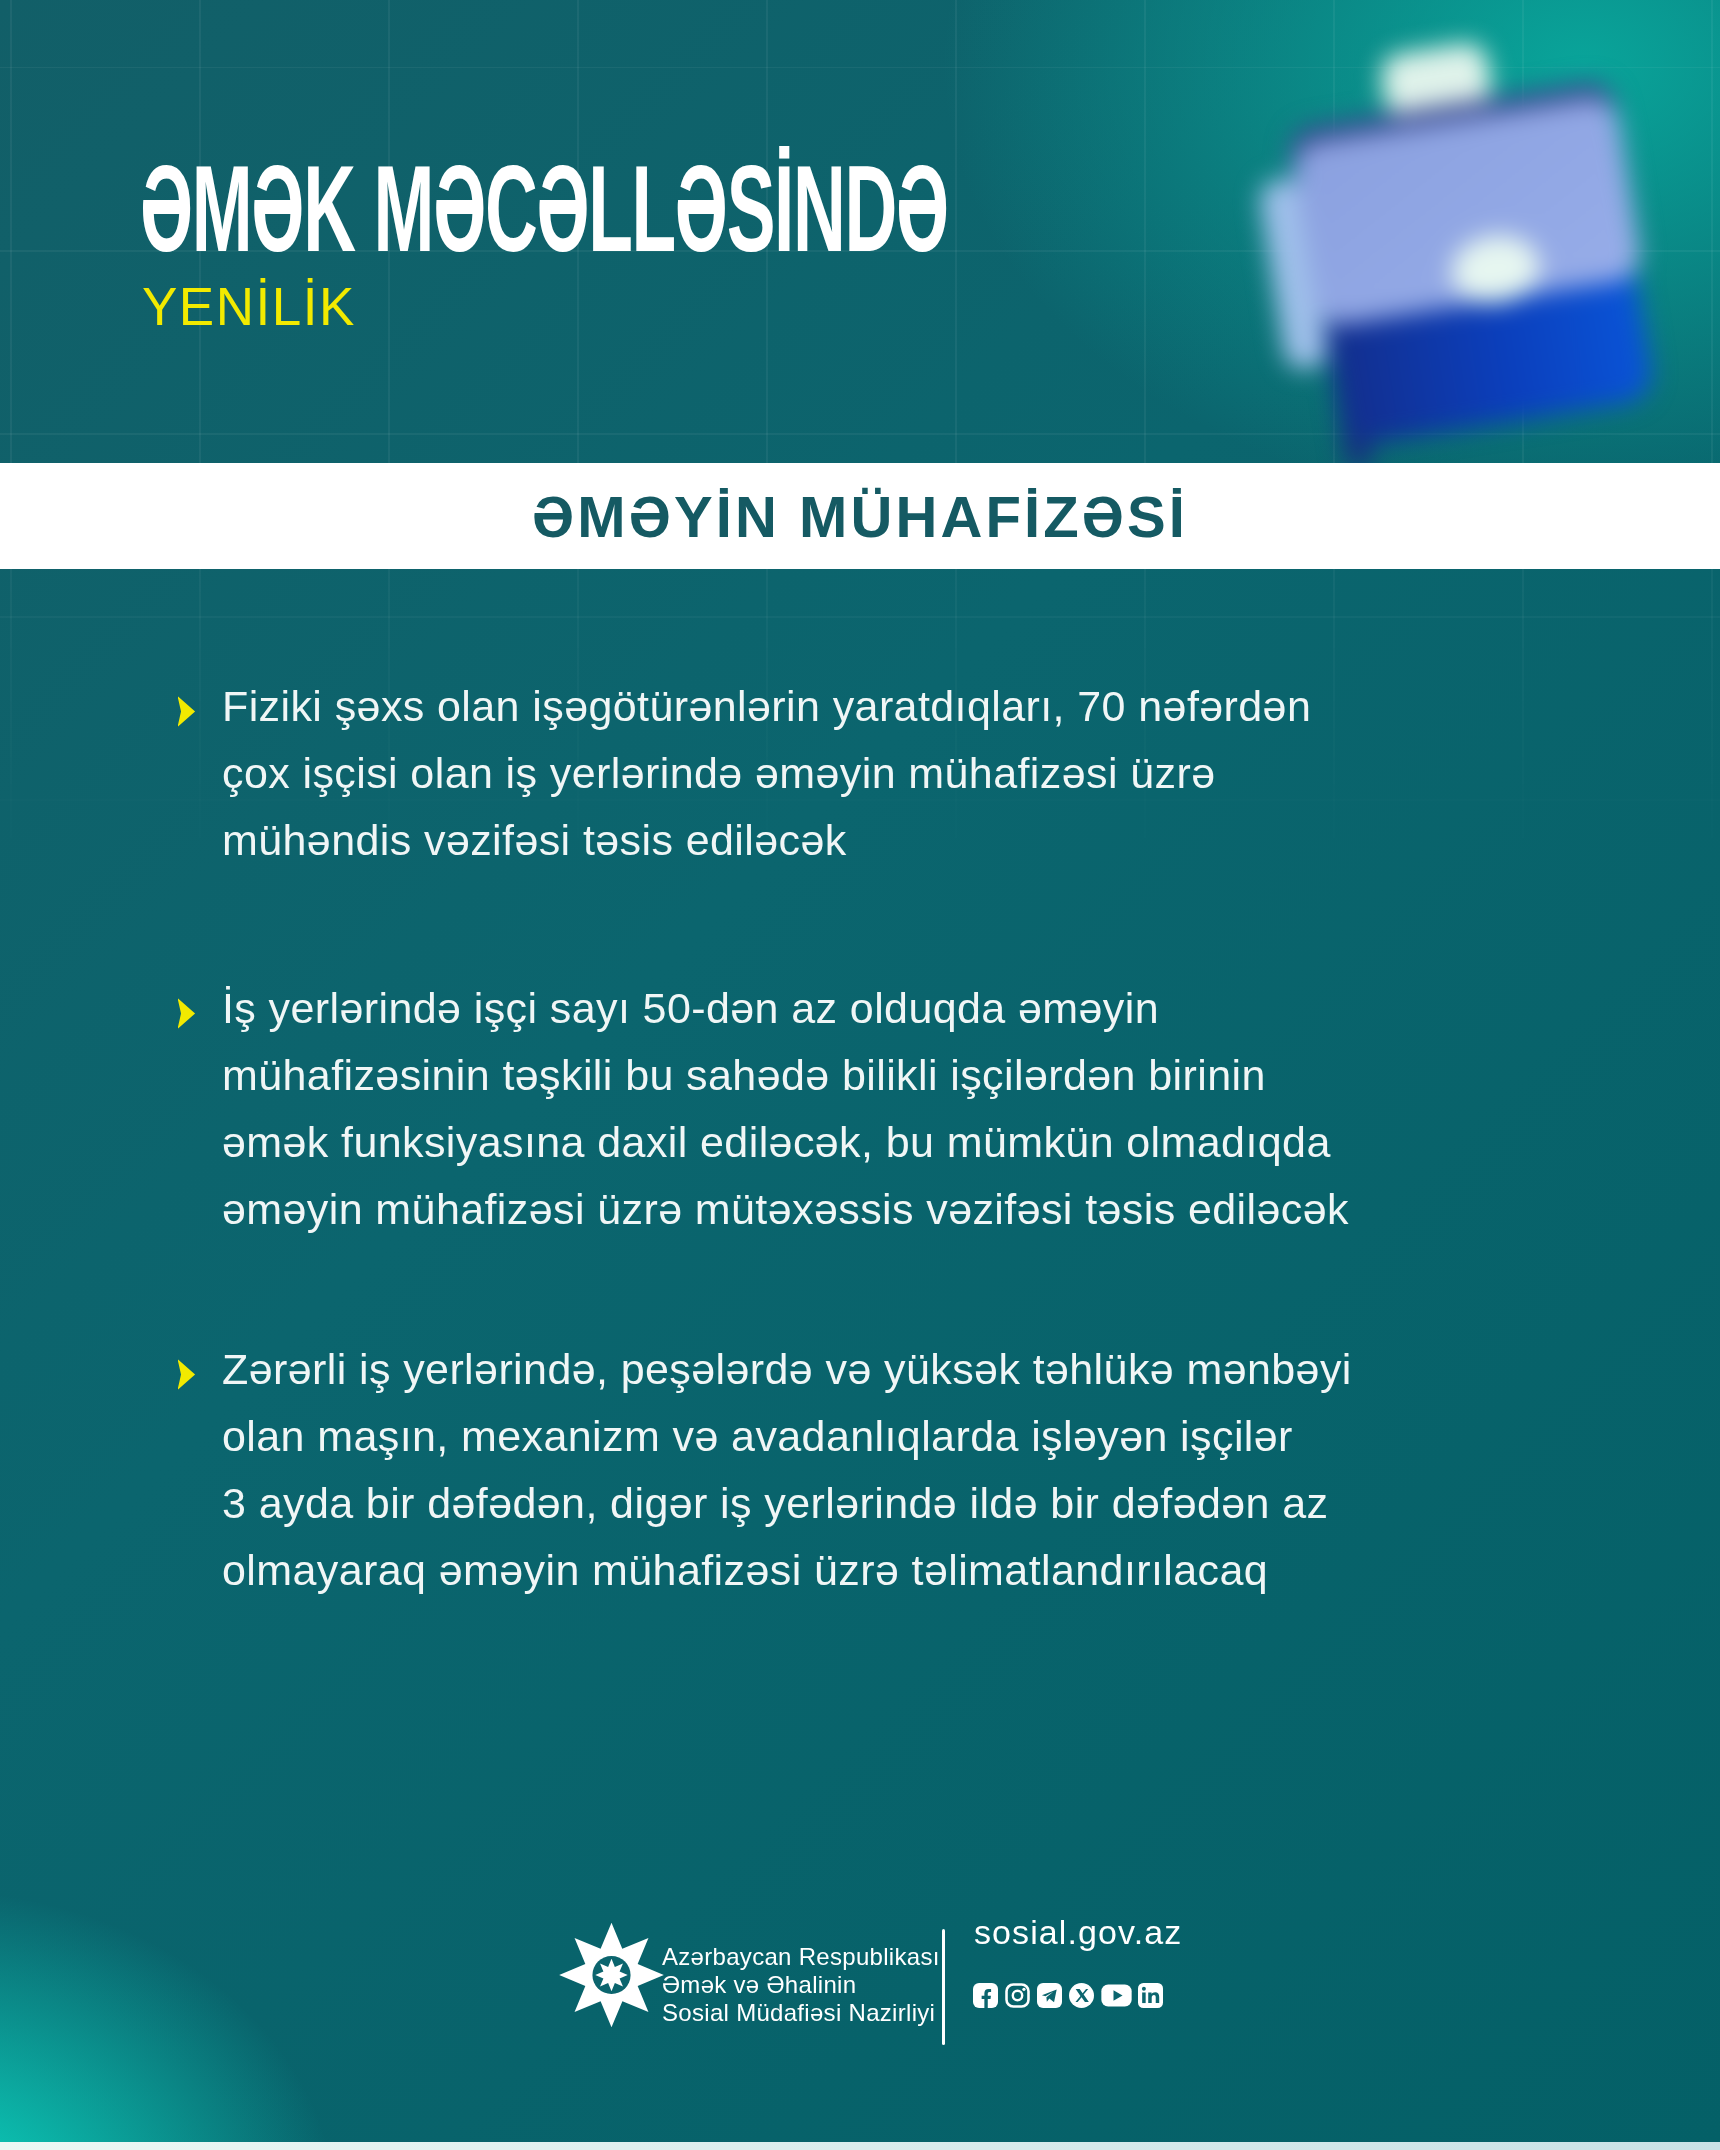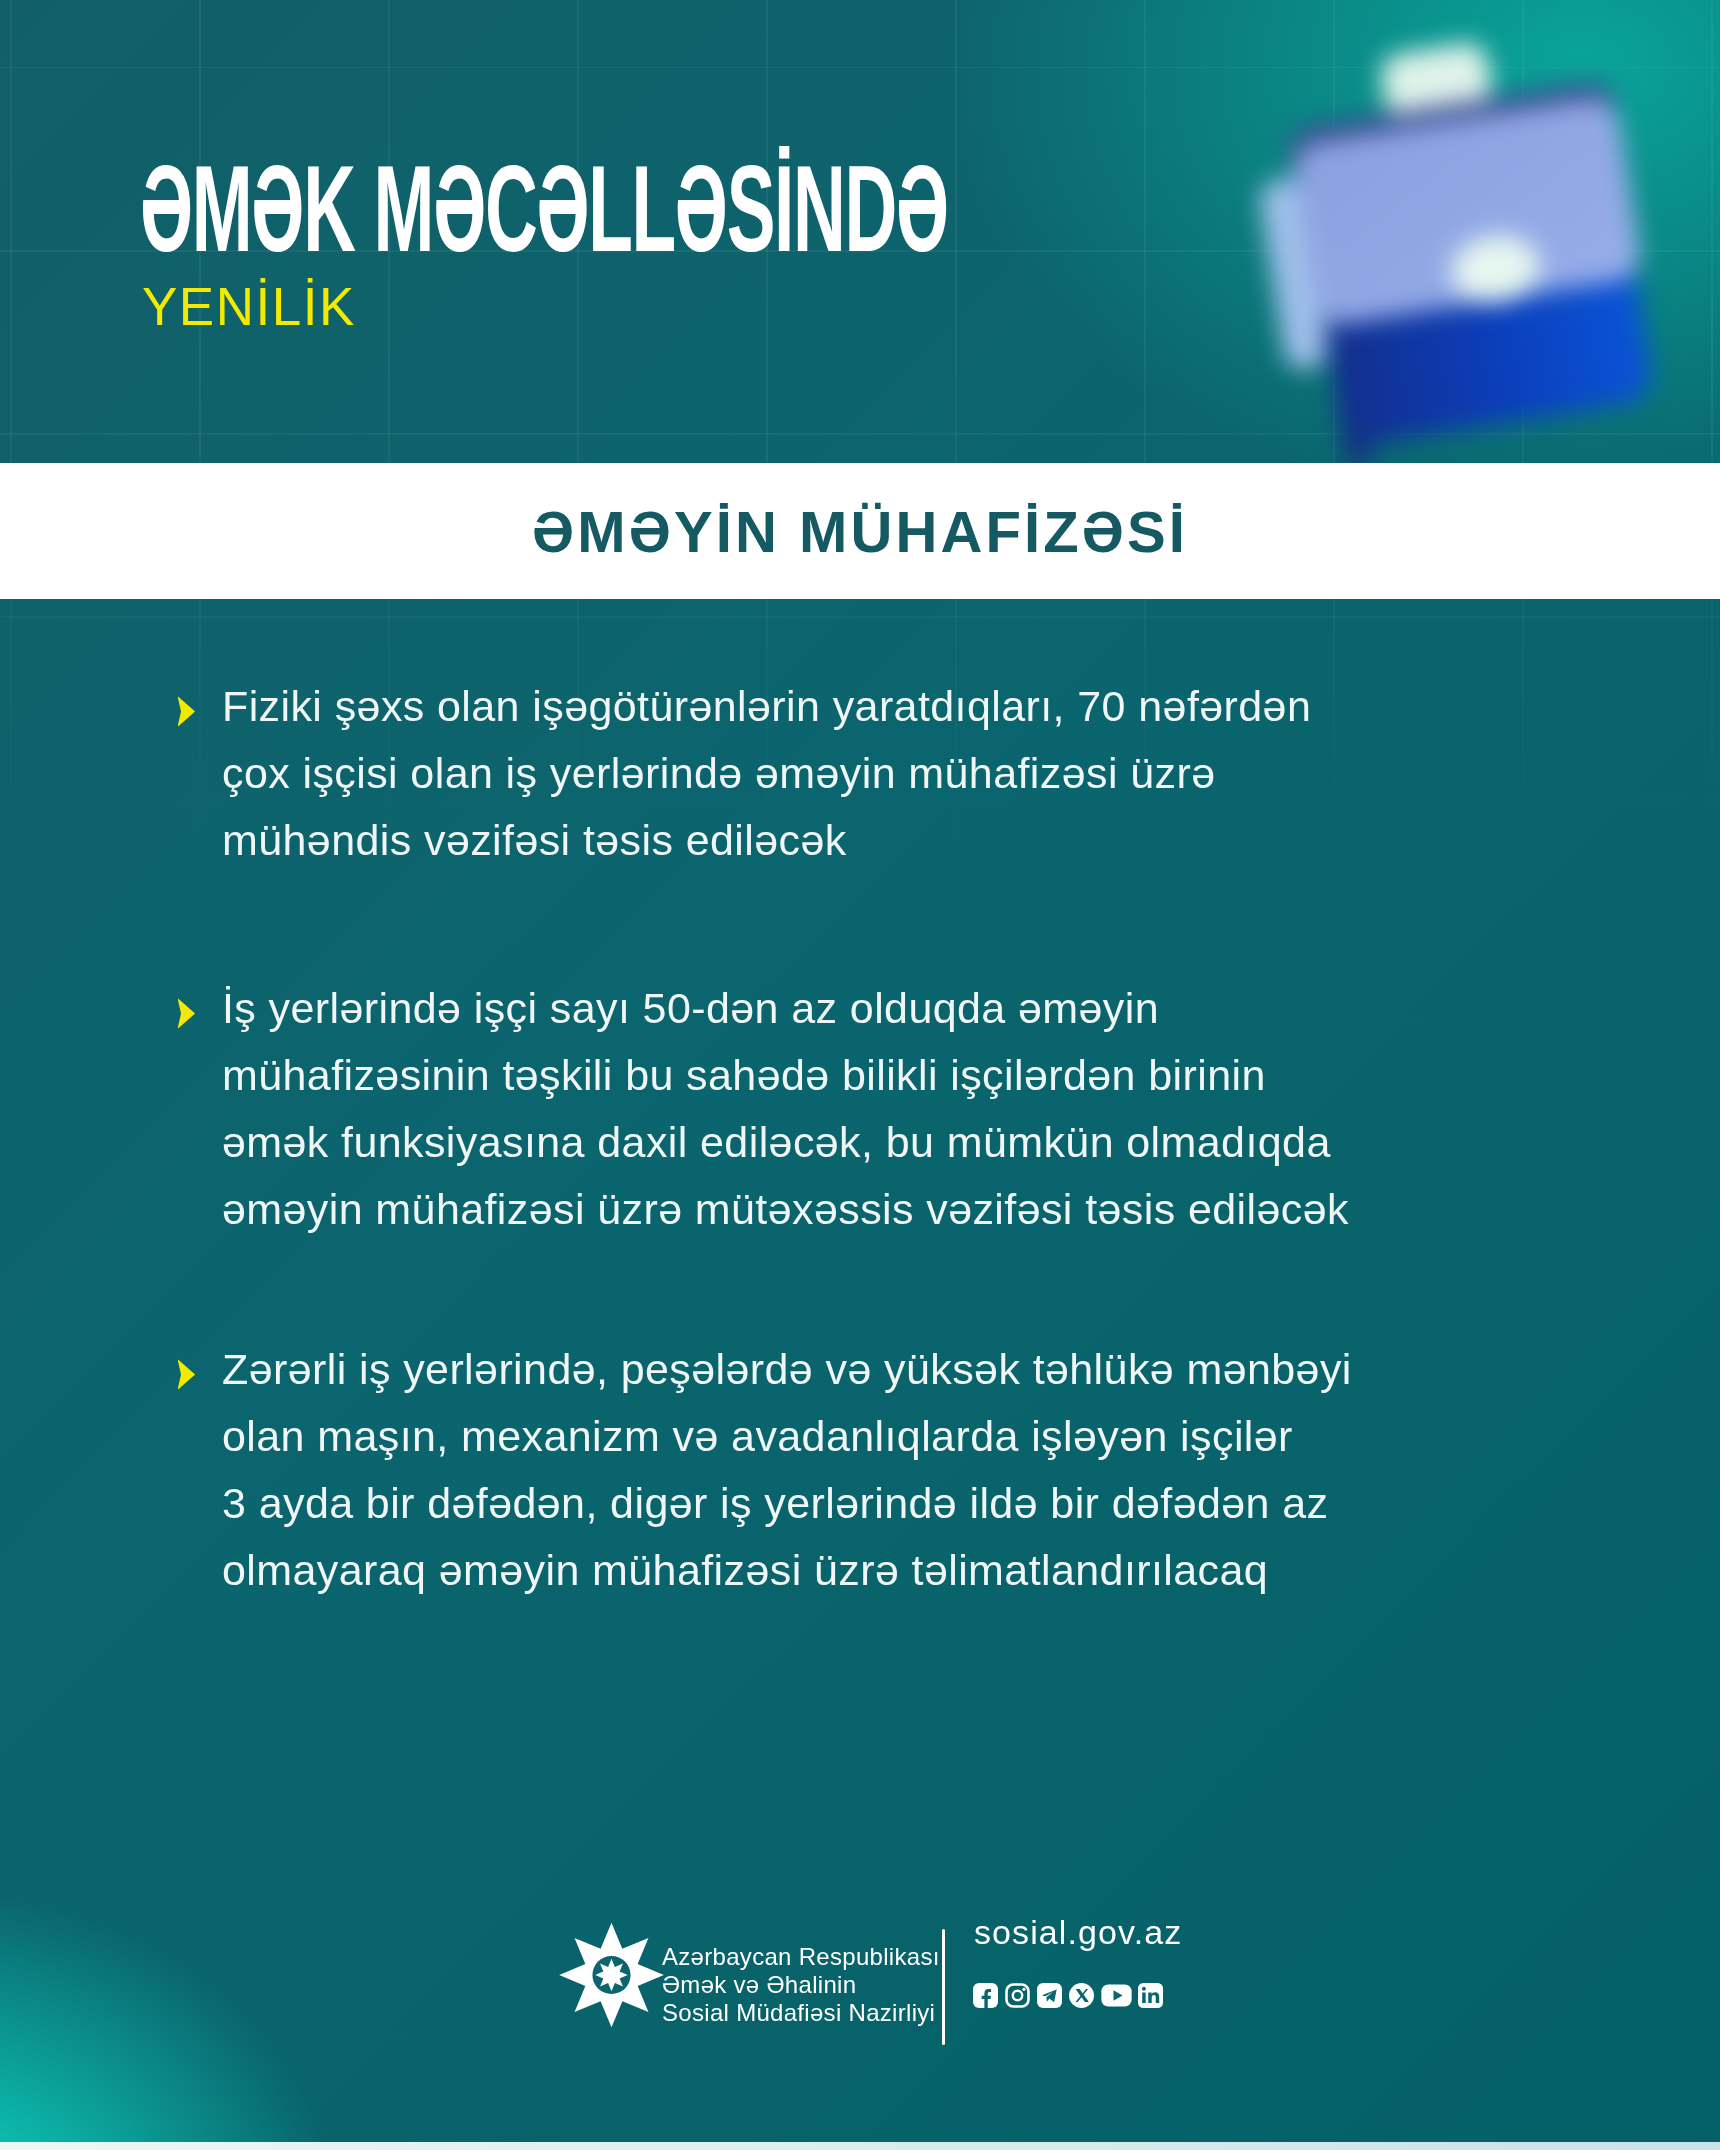--- a/index.html
+++ b/index.html
@@ -31,21 +31,21 @@
     letter-spacing:-2.3px;white-space:nowrap;
     transform:scaleX(0.60);transform-origin:0 50%;
   }
   .subtitle{
     position:absolute;left:142px;top:280px;
     font-size:53px;font-weight:normal;line-height:1;color:#F2EA00;
     letter-spacing:1.5px;white-space:nowrap;
   }
   
   .banner{
-    position:absolute;left:0;top:463px;width:1720px;height:136px;
+    position:absolute;left:0;top:463px;width:1720px;height:106px;
     background:#FFFFFF;display:flex;align-items:center;justify-content:center;
   }
   .banner-text{
     font-size:58px;font-weight:bold;color:#155A63;letter-spacing:3.1px;white-space:nowrap;
   }
   
   .bullet{position:absolute;left:176px;width:1407px;}
   .bullet .marker{
     position:absolute;left:1.5px;top:23px;width:17.6px;height:31px;
     background:#F2EA00;

